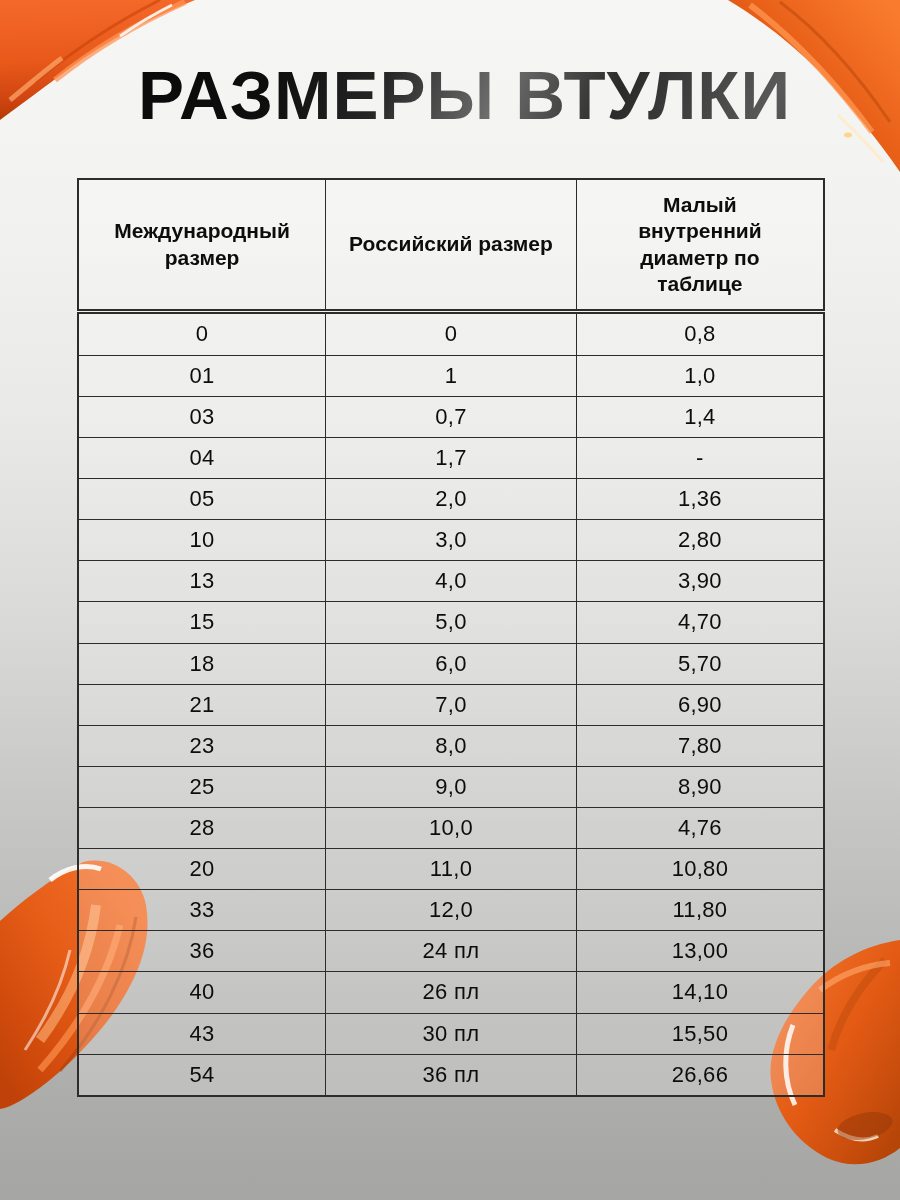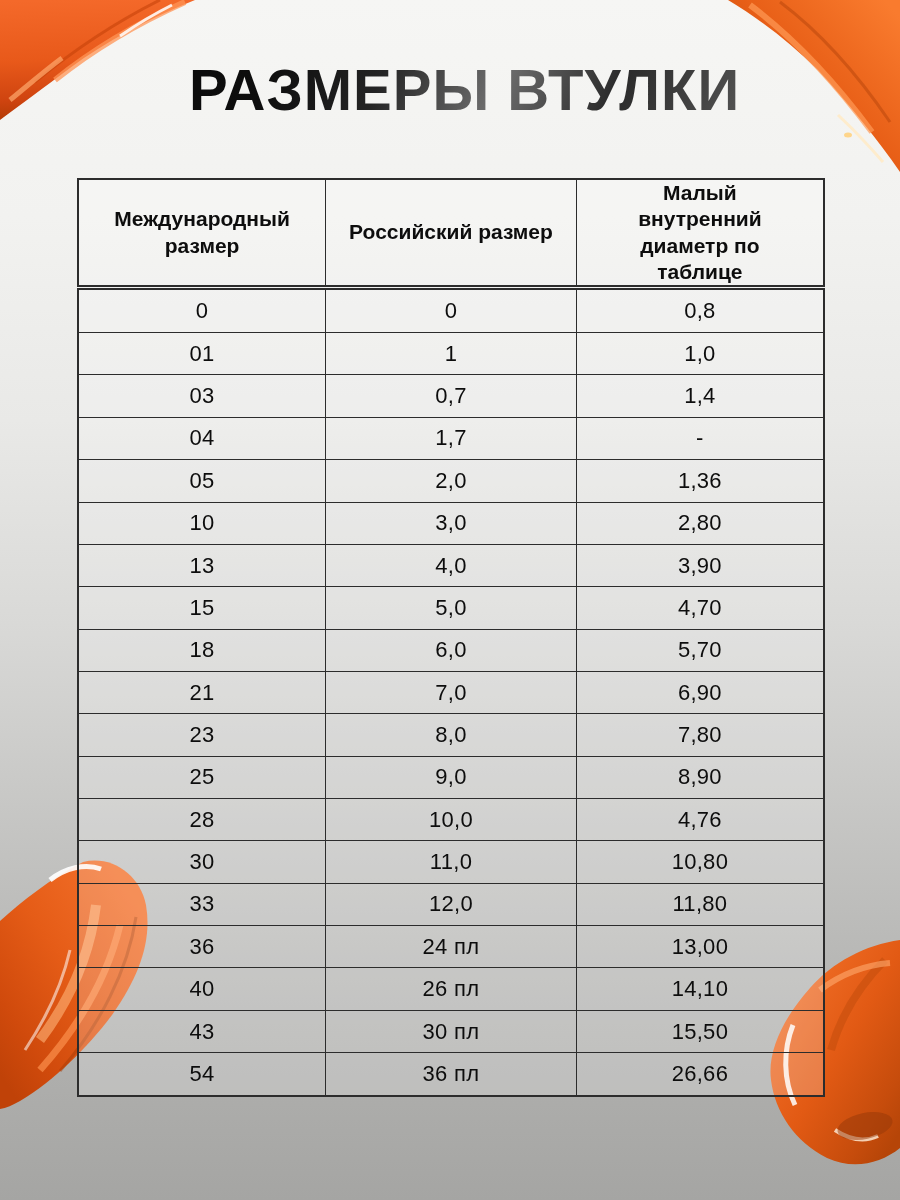--- a/index.html
+++ b/index.html
@@ -14,21 +14,21 @@
   .smear { position: absolute; pointer-events: none; }
   .smear-tl { top: 0; left: 0; }
   .smear-tr { top: 0; right: 0; }
   .smear-bl { top: 835px; left: 0; }
   .smear-br { top: 930px; right: 0; }
 
   .title {
     position: absolute;
     top: 56px; left: 0; right: 0;
     text-align: center;
-    font-size: 58px;
+    font-size: 69px;
     font-weight: bold;
     letter-spacing: 1px;
     color: #111;
     background: linear-gradient(112deg,
       #060606 0%, #0e0e0e 30%, #242424 42%,
       #6e6e6e 55%, #2a2a2a 68%, #5a5a5a 85%, #151515 100%);
     -webkit-background-clip: text;
     background-clip: text;
     padding-left: 29px;
     -webkit-text-fill-color: transparent;
@@ -50,21 +50,21 @@
     vertical-align: middle;
     color: #0d0d0d;
     background: rgba(255,255,255,0.22);
   }
   table { border: 2px solid #2c2c2c; }
   thead th {
     height: 77px;
     font-size: 21px;
     font-weight: bold;
     line-height: 1.25;
-    padding: 0 22px;
+    padding: 12px 22px;
     border-bottom: 5px double #2c2c2c;
   }
   tbody td {
     font-size: 22px;
     font-weight: 500;
     letter-spacing: 0.3px;
     padding: 2px 4px;
   }
   col.c1 { width: 33.2%; }
   col.c2 { width: 33.6%; }
@@ -218,21 +218,21 @@
           <td>25</td>
           <td>9,0</td>
           <td>8,90</td>
         </tr>
         <tr>
           <td>28</td>
           <td>10,0</td>
           <td>4,76</td>
         </tr>
         <tr>
-          <td>30</td>
+          <td>20</td>
           <td>11,0</td>
           <td>10,80</td>
         </tr>
         <tr>
           <td>33</td>
           <td>12,0</td>
           <td>11,80</td>
         </tr>
         <tr>
           <td>36</td>

